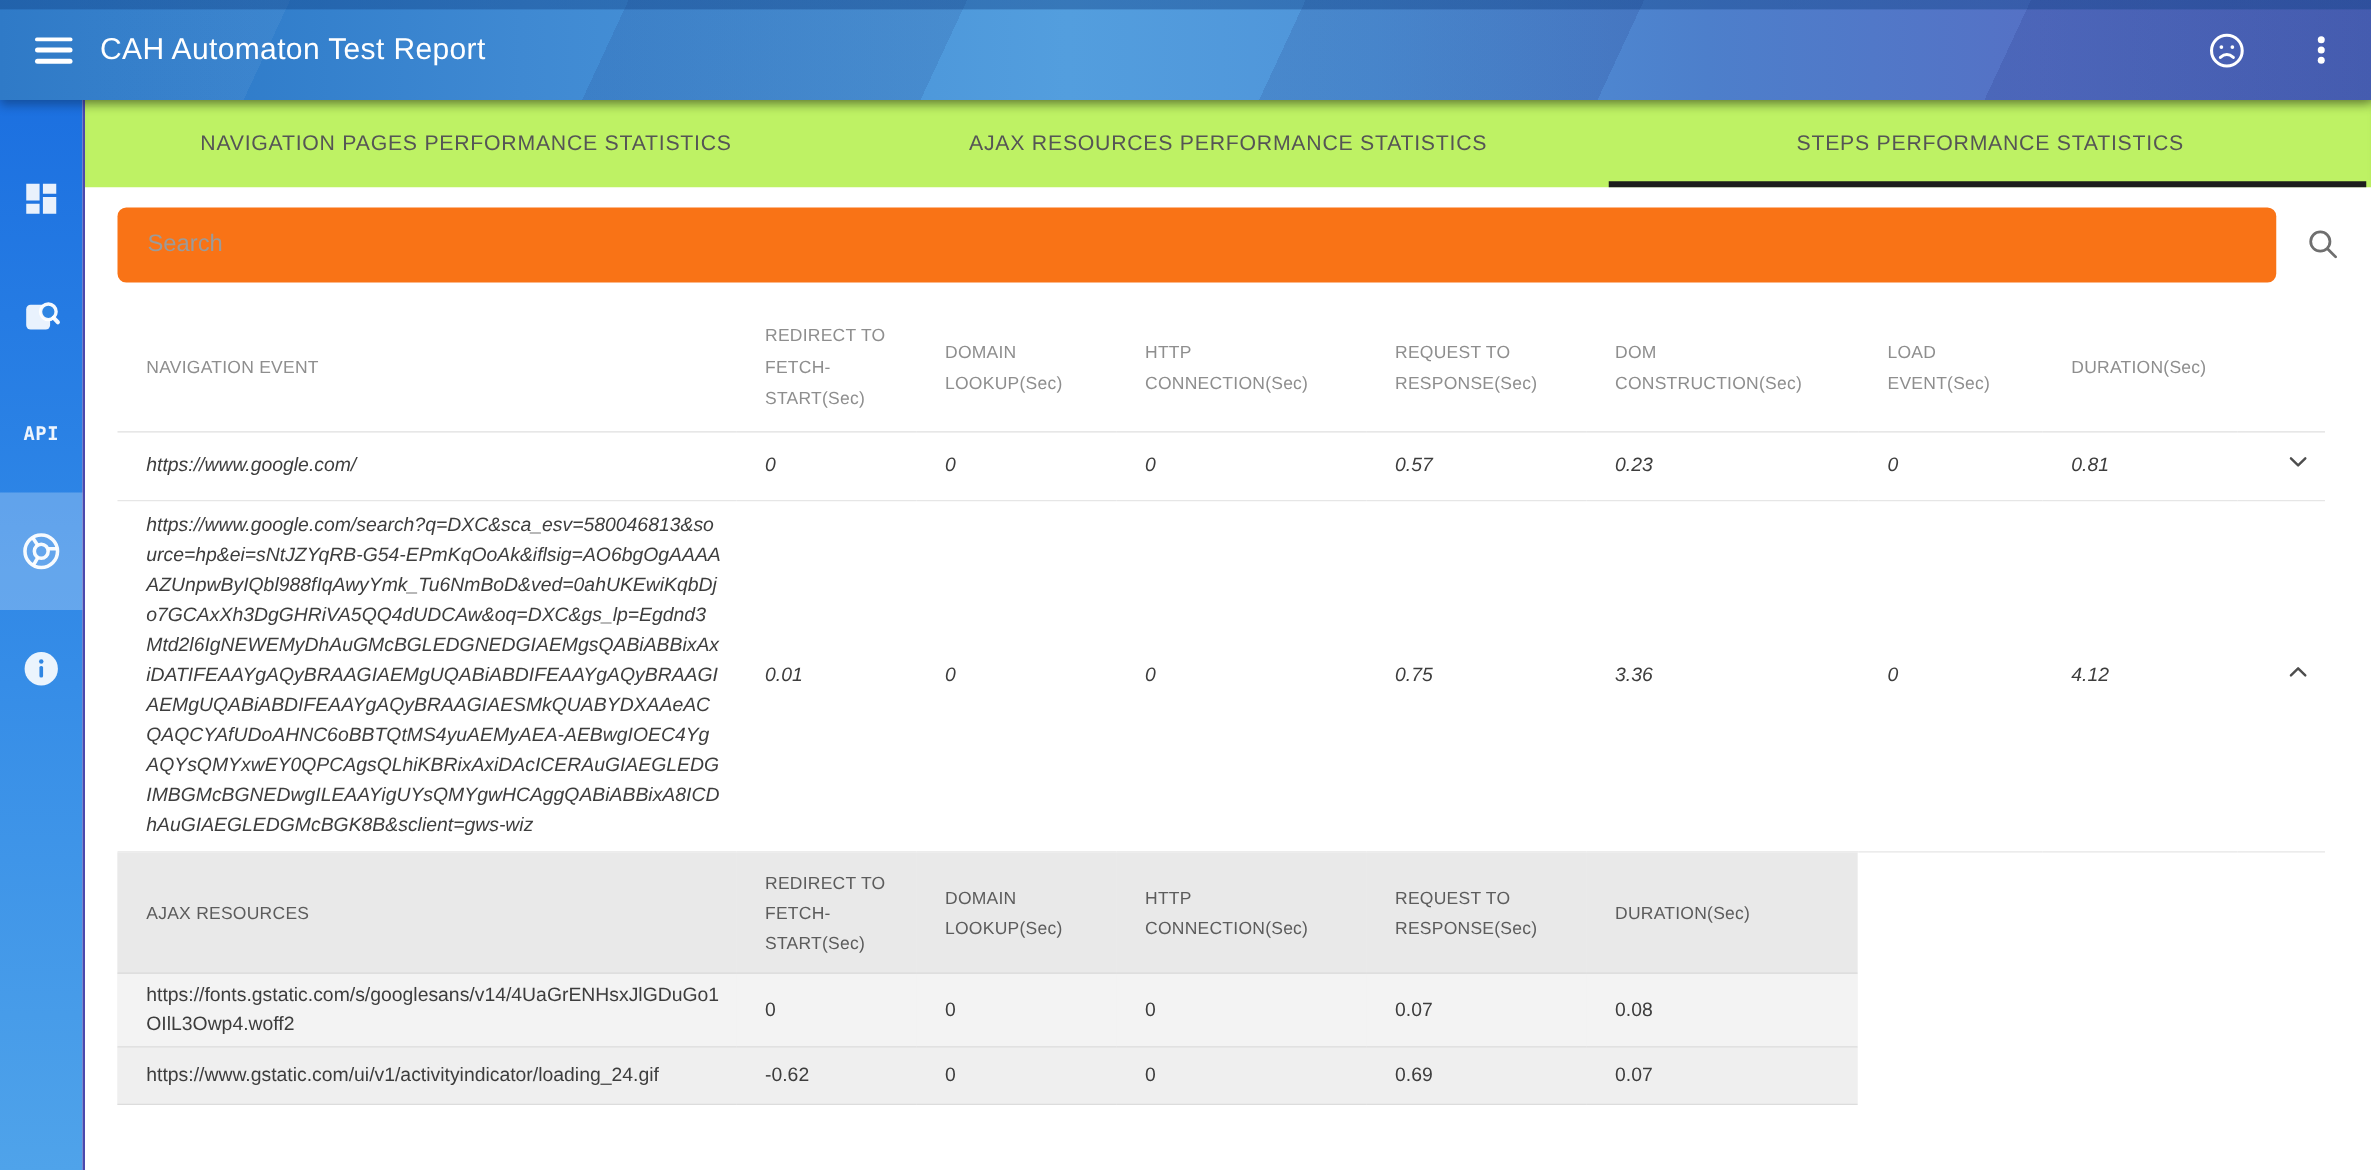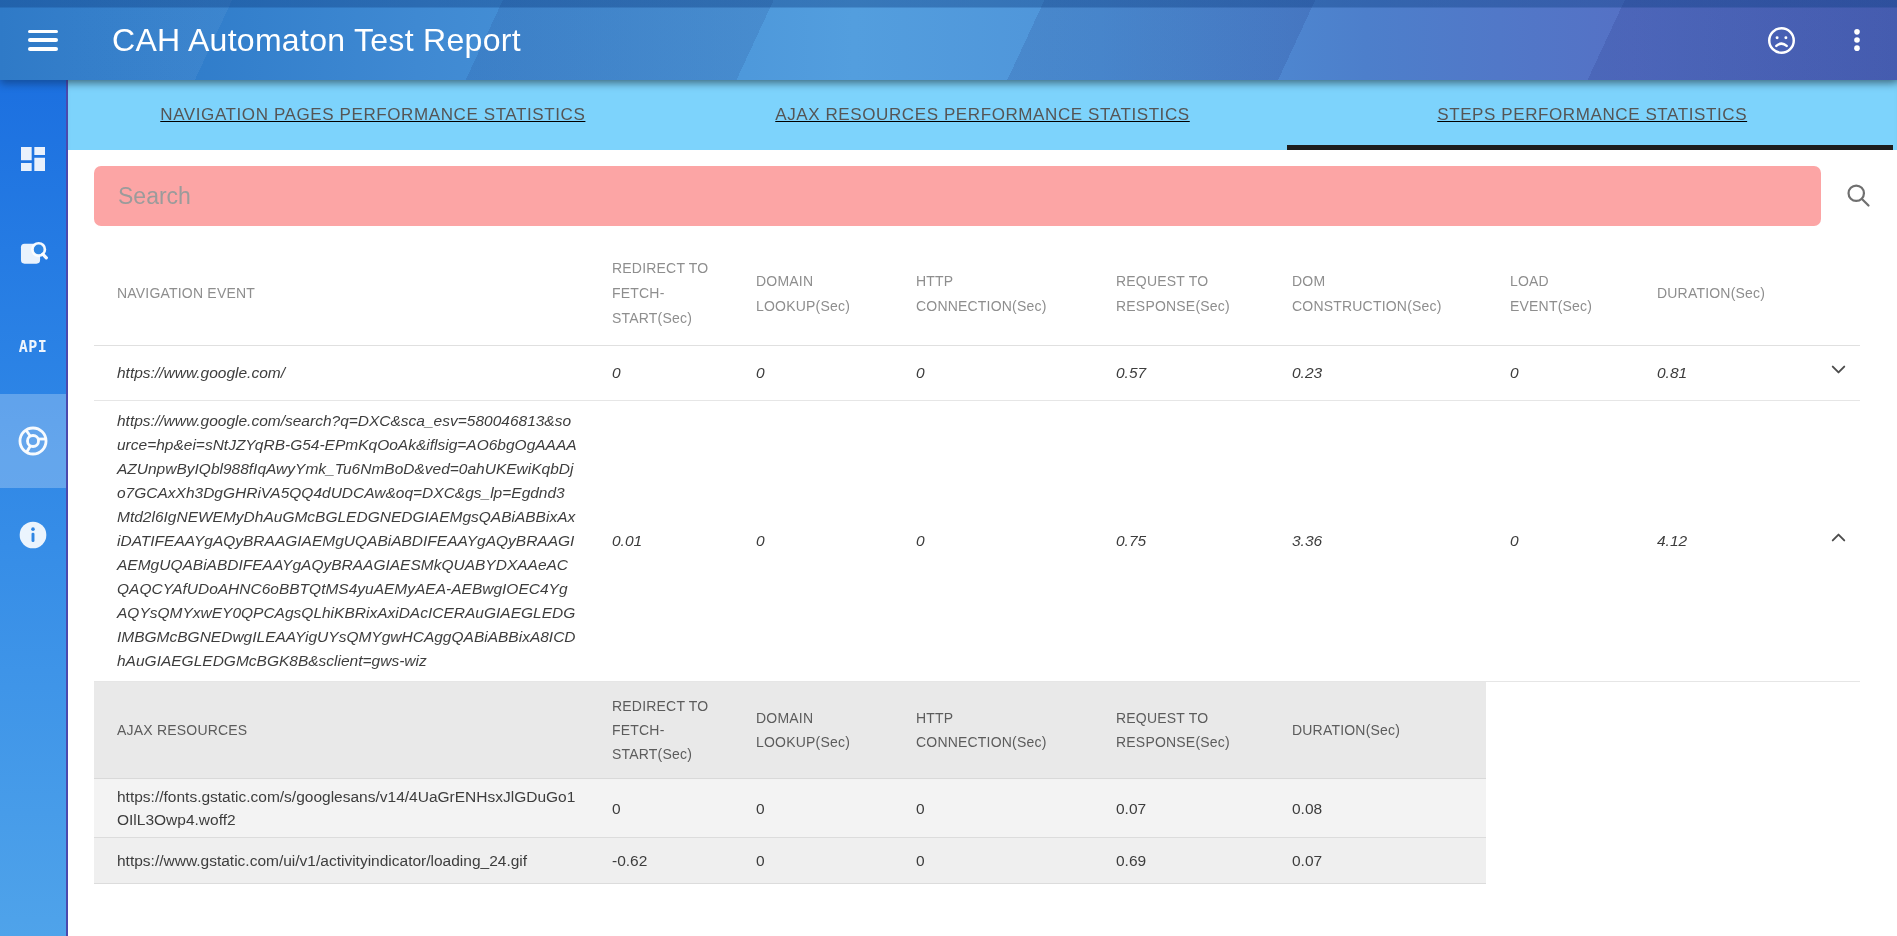--- a/index.html
+++ b/index.html
@@ -10,48 +10,48 @@
   
   .topbar { position:relative; height:80px; flex:0 0 80px; display:flex; align-items:center;
     padding:0 26px 0 28px; z-index:5;
     background:
       linear-gradient(180deg, rgba(13,62,130,0.40) 0px, rgba(13,62,130,0.40) 7px, rgba(0,0,0,0) 8px),
       linear-gradient(115deg, rgba(255,255,255,0.05) 0 12%, rgba(0,0,0,0) 12% 26%, rgba(10,20,90,0.10) 26% 40%, rgba(0,0,0,0) 40% 54%, rgba(15,25,100,0.12) 54% 68%, rgba(0,0,0,0) 68% 84%, rgba(20,30,110,0.14) 84%),
       linear-gradient(90deg, #2473c4 0%, #3f89d2 22%, #539ede 45%, #4f94d9 58%, #4d7fcb 72%, #5571c5 86%, #4d66ba 100%);
     box-shadow:0 4px 8px rgba(0,0,0,0.30); }
   .hamburger { width:30px; height:21px; display:flex; flex-direction:column; justify-content:space-between; cursor:pointer; }
   .hamburger span { display:block; height:3.5px; border-radius:2px; background:#fff; }
-  .topbar-title { color:#fff; font-size:32px; font-weight:400; letter-spacing:0.3px; margin-left:54px; }
+  .topbar-title { color:#fff; font-size:24px; font-weight:400; letter-spacing:0.3px; margin-left:22px; }
   .topbar-right { margin-left:auto; display:flex; align-items:center; gap:46px; }
   .icon-btn { display:flex; align-items:center; justify-content:center; cursor:pointer; }
 
   
   .body-row { flex:1; display:flex; min-height:0; }
 
   
   .sidebar { width:68px; flex:0 0 68px; border-right:2px solid #4b49ad;
     background:linear-gradient(180deg,#1c70e0 0%, #2e86e6 40%, #4fa3ea 100%);
     padding-top:32px; display:flex; flex-direction:column; }
   .side-item { height:94px; display:flex; align-items:center; justify-content:center; cursor:pointer; }
   .side-item.active { background:rgba(255,255,255,0.25); }
   .side-item .api-text { font-family:"DejaVu Sans Mono","Liberation Mono",monospace; font-weight:bold;
     font-size:15px; color:rgba(255,255,255,0.92); letter-spacing:0.5px; }
 
   
   .content { flex:1; display:flex; flex-direction:column; min-width:0; }
 
-  .tabs { height:70px; flex:0 0 70px; background:#7dd3fc; display:flex;
-    box-shadow:inset 0 7px 9px -7px rgba(0,0,0,0.35);text-decoration:underline; }
+  .tabs { height:70px; flex:0 0 70px; background:#bef264; display:flex;
+    box-shadow:inset 0 7px 9px -7px rgba(0,0,0,0.35); }
   .tab { flex:1; display:flex; align-items:center; justify-content:center;
     font-size:17px; letter-spacing:0.6px; color:#555; cursor:pointer; position:relative; }
   .tab.active::after { content:""; position:absolute; left:0; right:4px; bottom:0; height:5px; background:#1d1d1d; }
 
   .search-section { height:92px; flex:0 0 92px; background:#fff; position:relative; }
   .search-input { position:absolute; left:26px; top:16px; width:1727px; height:60px;
-    background:#fca5a5; border:none; border-radius:7px; padding:0 24px; font-size:23px; color:#444;
+    background:#f97316; border:none; border-radius:7px; padding:0 24px; font-size:19px; color:#444;
     font-family:"Liberation Sans","DejaVu Sans",sans-serif; outline:none; }
   .search-input::placeholder { color:#9b9b9b; }
   .search-icon { position:absolute; left:1776px; top:31px; cursor:pointer; }
 
   .table-area { flex:1; overflow:hidden; background:#fff; }
   table { border-collapse:collapse; table-layout:fixed; }
   .main-table { width:1766px; margin-left:26px; }
   .main-table th { font-size:14px; font-weight:400; color:#8e8e8e; text-align:left;
     vertical-align:middle; padding:14px 12px 14px 23px; line-height:25px; height:93px;
     border-bottom:1px solid #e0e0e0; letter-spacing:0.2px; }

